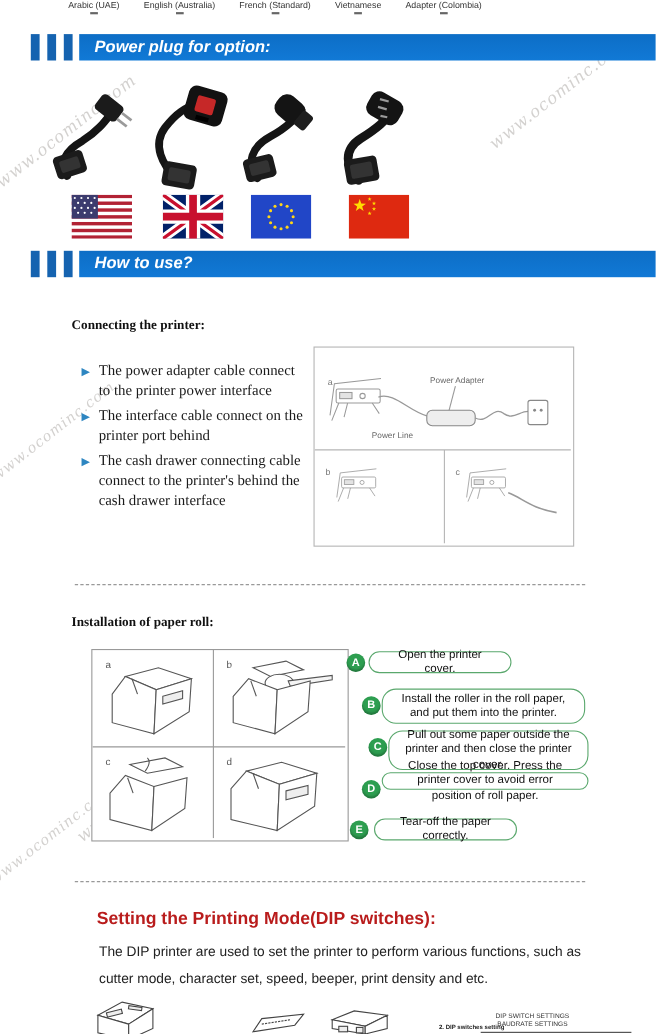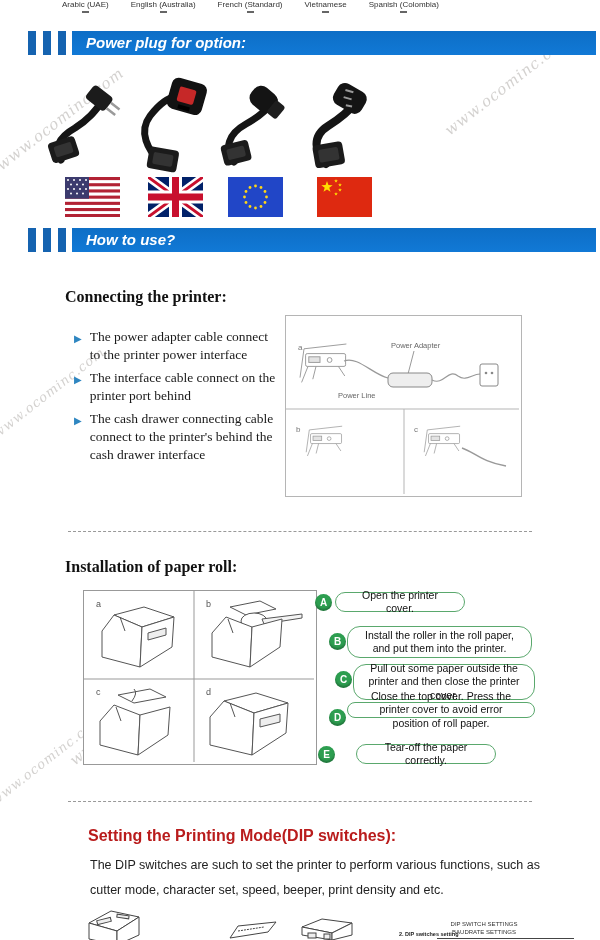--- a/index.html
+++ b/index.html
@@ -12,21 +12,21 @@
   
   .langrow{position:absolute;top:0;left:62px;display:flex;gap:22px;text-align:right;}
   .lang{display:flex;flex-direction:column;align-items:center;font-size:8px;color:#333;line-height:9px;}
   .lang .tick{width:7px;height:2px;background:#666;margin-top:2px;}
   
   .bars{position:absolute;display:flex;gap:7px;}
   .bars i{display:block;width:8px;height:24px;background:#1563b0;}
   .banner{position:absolute;left:72px;width:524px;height:24px;background:linear-gradient(#0d6ec6,#1179d6);
           color:#fff;font-style:italic;font-weight:bold;font-size:15px;line-height:24px;padding-left:14px;box-sizing:border-box;}
   
-  .h-serif{position:absolute;font-family:"Liberation Serif","DejaVu Serif",serif;font-weight:bold;font-size:16px;color:#111;}
+  .h-serif{position:absolute;font-family:"Liberation Serif","DejaVu Serif",serif;font-weight:bold;font-size:12px;color:#111;}
   .h-sans{position:absolute;font-weight:bold;font-size:16px;color:#b91c1c;}
   
   .bullets{position:absolute;left:72px;top:328px;width:208px;font-family:"Liberation Serif","DejaVu Serif",serif;
            font-size:13.5px;color:#1a1a1a;}
   .bullet{display:flex;margin-bottom:5px;line-height:18px;}
   .tri{color:#2e86c1;font-size:10px;margin:2px 8px 0 2px;flex:none;}
   
   .diagbox{position:absolute;left:285px;top:315px;width:235px;height:180px;border:1px solid #b5b5b5;background:#fff;}
   .gridbox{position:absolute;left:83px;top:590px;width:232px;height:173px;border:1px solid #999;background:#fff;}
   .sep{position:absolute;left:68px;width:464px;border-top:1px dashed #999;}
@@ -64,21 +64,21 @@
     </div>
   <div class="lang">
       <span>French (Standard)</span>
       <span class="tick"></span>
     </div>
   <div class="lang">
       <span>Vietnamese</span>
       <span class="tick"></span>
     </div>
   <div class="lang">
-      <span>Spanish (Colombia)</span>
+      <span>Adapter (Colombia)</span>
       <span class="tick"></span>
     </div>
 </div>
 
 <div class="bars" style="left:28px;top:31px">
     <i></i>
     <i></i>
     <i></i>
   </div>
 <div class="banner" style="top:31px">
@@ -328,26 +328,26 @@
 <span class="step-circle" style="left:329px;top:633px">B</span>
 <div class="pill" style="left:347px;top:626px;width:185px;height:32px">Install the roller in the roll paper, and put them into the printer.</div>
 
 <span class="step-circle" style="left:335px;top:671px">C</span>
 <div class="pill" style="left:353px;top:664px;width:182px;height:36px">Pull out some paper outside the printer and then close the printer cover.</div>
 
 <span class="step-circle" style="left:329px;top:709px">D</span>
 <div class="pill" style="left:347px;top:702px;width:188px;height:16px">Close the top cover. Press the printer cover to avoid error position of roll paper.</div>
 
 <span class="step-circle" style="left:318px;top:746px">E</span>
-<div class="pill" style="left:356px;top:744px;width:140px;height:20px">Tear-off the paper correctly.</div>
+<div class="pill" style="left:340px;top:744px;width:130px;height:20px">Tear-off the paper correctly.</div>
 
 <div class="sep" style="top:801px"></div>
 
 <div class="h-sans" style="left:88px;top:827px">Setting the Printing Mode(DIP switches):</div>
-<div class="para">The DIP switches are such to set the printer to perform various functions, such as cutter mode, character set, speed, beeper, print density and etc.</div>
+<div class="para">The DIP printer are used to set the printer to perform various functions, such as cutter mode, character set, speed, beeper, print density and etc.</div>
 
 <div class="abs" style="left:83px;top:905px">
   <svg width="60" height="40" viewBox="0 0 60 40">
     <g stroke="#444" fill="#fff" stroke-width="1">
       <polygon points="6,18 28,6 56,12 34,26"></polygon>
       <polygon points="6,18 34,26 34,40 6,34"></polygon>
       <polygon points="34,26 56,12 56,30 34,40"></polygon>
       <rect x="14" y="14" width="14" height="4" transform="rotate(-14 21 16)" fill="#eee"></rect>
       <rect x="34" y="10" width="12" height="3" transform="rotate(8 40 11)" fill="#eee"></rect>
     </g>

